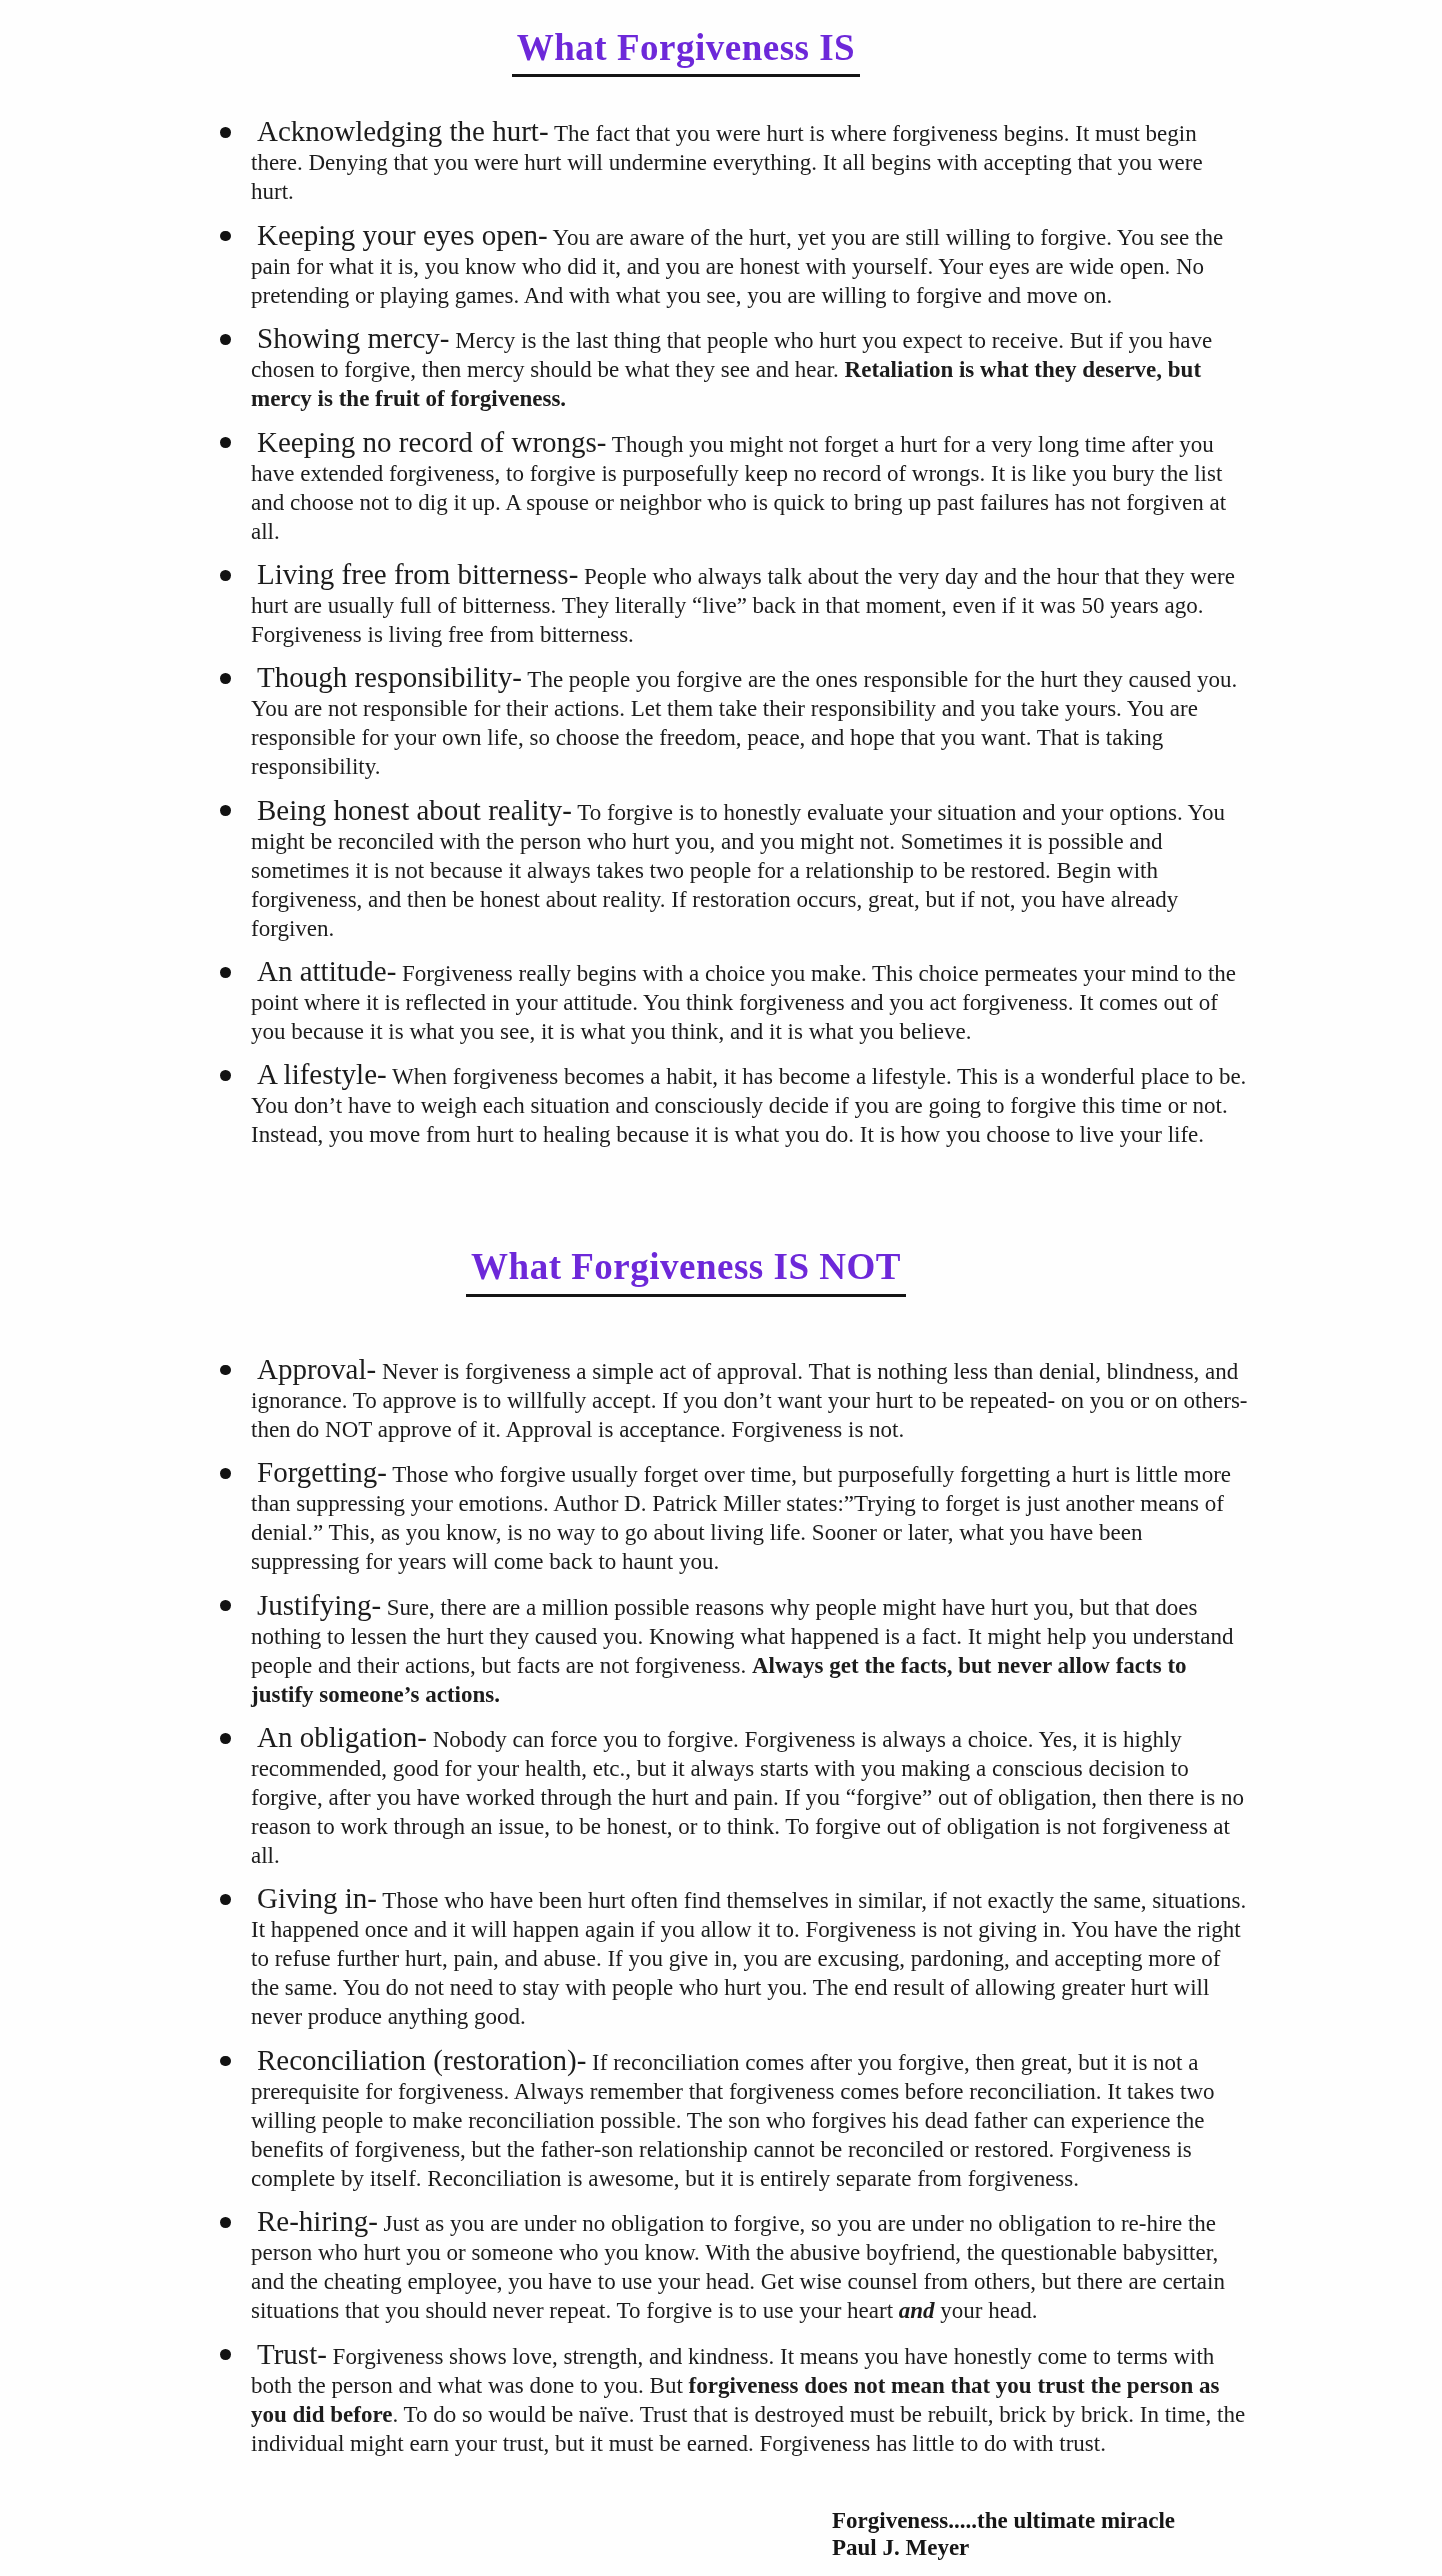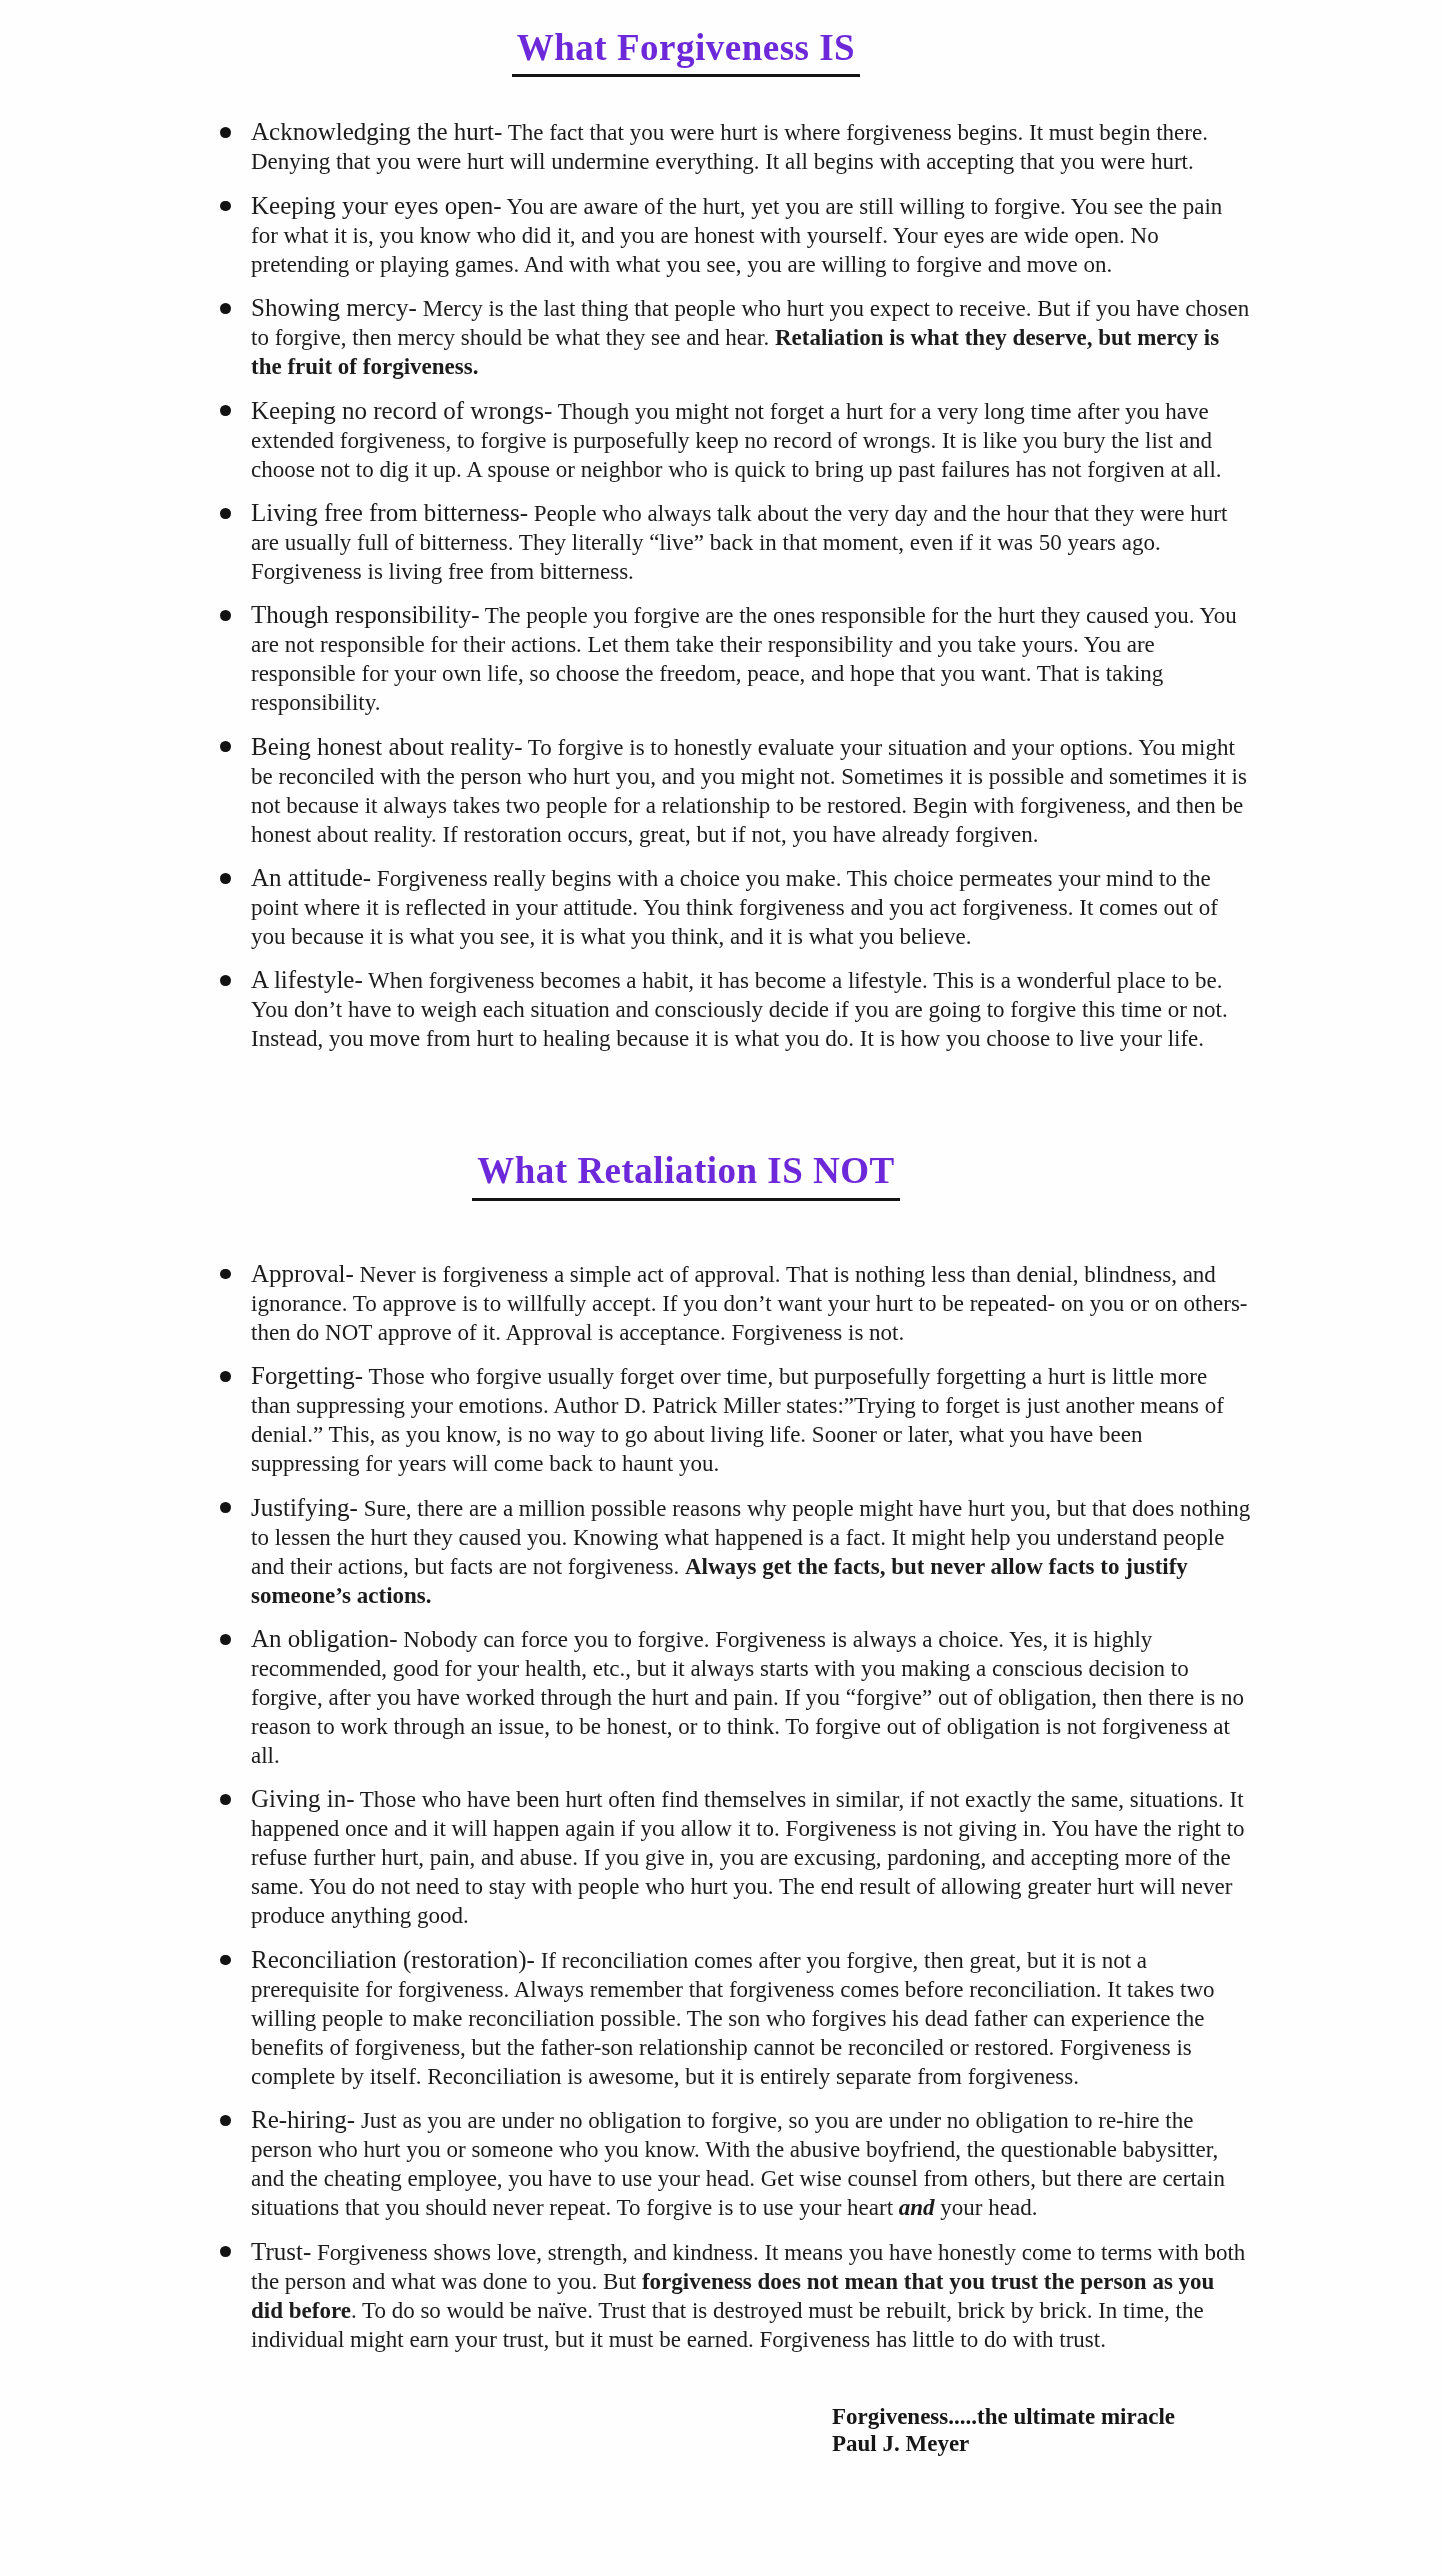--- a/index.html
+++ b/index.html
@@ -48,21 +48,21 @@
   li.item::before {
     content: "";
     position: absolute;
     left: 4.1px;
     top: 9.8px;
     width: 10.8px;
     height: 10.8px;
     border-radius: 50%;
     background: #121212;
   }
-  .term { font-size: 25px; }
+  .term { font-size: 29px; margin-left: 6px; }
   .b { font-weight: bold; }
   .i { font-style: italic; }
   .footer {
     margin: 49px 0 0 616px;
     font-size: 23px;
     line-height: 27px;
     font-weight: bold;
     color: #161616;
   }
 </style>
@@ -80,21 +80,21 @@
         <li class="item"><span class="term">Keeping no record of wrongs-</span><span class=""> Though you might not forget a hurt for a very long time after you have extended forgiveness, to forgive is purposefully keep no record of wrongs. It is like you bury the list and choose not to dig it up. A spouse or neighbor who is quick to bring up past failures has not forgiven at all.</span></li>
         <li class="item"><span class="term">Living free from bitterness-</span><span class=""> People who always talk about the very day and the hour that they were hurt are usually full of bitterness. They literally “live” back in that moment, even if it was 50 years ago. Forgiveness is living free from bitterness.</span></li>
         <li class="item"><span class="term">Though responsibility-</span><span class=""> The people you forgive are the ones responsible for the hurt they caused you. You are not responsible for their actions. Let them take their responsibility and you take yours. You are responsible for your own life, so choose the freedom, peace, and hope that you want. That is taking responsibility.</span></li>
         <li class="item"><span class="term">Being honest about reality-</span><span class=""> To forgive is to honestly evaluate your situation and your options. You might be reconciled with the person who hurt you, and you might not. Sometimes it is possible and sometimes it is not because it always takes two people for a relationship to be restored. Begin with forgiveness, and then be honest about reality. If restoration occurs, great, but if not, you have already forgiven.</span></li>
         <li class="item"><span class="term">An attitude-</span><span class=""> Forgiveness really begins with a choice you make. This choice permeates your mind to the point where it is reflected in your attitude. You think forgiveness and you act forgiveness. It comes out of you because it is what you see, it is what you think, and it is what you believe.</span></li>
         <li class="item"><span class="term">A lifestyle-</span><span class=""> When forgiveness becomes a habit, it has become a lifestyle. This is a wonderful place to be. You don’t have to weigh each situation and consciously decide if you are going to forgive this time or not. Instead, you move from hurt to healing because it is what you do. It is how you choose to live your life.</span></li>
       </ul>
   </section>
 
   <section class="sec2">
-    <h1 class="title-wrap"><span class="title">What Retaliation IS NOT</span></h1>
+    <h1 class="title-wrap"><span class="title">What Forgiveness IS NOT</span></h1>
     <ul class="list">
         <li class="item"><span class="term">Approval-</span><span class=""> Never is forgiveness a simple act of approval. That is nothing less than denial, blindness, and ignorance. To approve is to willfully accept. If you don’t want your hurt to be repeated- on you or on others- then do NOT approve of it. Approval is acceptance. Forgiveness is not.</span></li>
         <li class="item"><span class="term">Forgetting-</span><span class=""> Those who forgive usually forget over time, but purposefully forgetting a hurt is little more than suppressing your emotions. Author D. Patrick Miller states:”Trying to forget is just another means of denial.” This, as you know, is no way to go about living life. Sooner or later, what you have been suppressing for years will come back to haunt you.</span></li>
         <li class="item"><span class="term">Justifying-</span><span class=""> Sure, there are a million possible reasons why people might have hurt you, but that does nothing to lessen the hurt they caused you. Knowing what happened is a fact. It might help you understand people and their actions, but facts are not forgiveness. </span><span class="b ">Always get the facts, but never allow facts to justify someone’s actions.</span></li>
         <li class="item"><span class="term">An obligation-</span><span class=""> Nobody can force you to forgive. Forgiveness is always a choice. Yes, it is highly recommended, good for your health, etc., but it always starts with you making a conscious decision to forgive, after you have worked through the hurt and pain. If you “forgive” out of obligation, then there is no reason to work through an issue, to be honest, or to think. To forgive out of obligation is not forgiveness at all.</span></li>
         <li class="item"><span class="term">Giving in-</span><span class=""> Those who have been hurt often find themselves in similar, if not exactly the same, situations. It happened once and it will happen again if you allow it to. Forgiveness is not giving in. You have the right to refuse further hurt, pain, and abuse. If you give in, you are excusing, pardoning, and accepting more of the same. You do not need to stay with people who hurt you. The end result of allowing greater hurt will never produce anything good.</span></li>
         <li class="item"><span class="term">Reconciliation (restoration)-</span><span class=""> If reconciliation comes after you forgive, then great, but it is not a prerequisite for forgiveness. Always remember that forgiveness comes before reconciliation. It takes two willing people to make reconciliation possible. The son who forgives his dead father can experience the benefits of forgiveness, but the father-son relationship cannot be reconciled or restored. Forgiveness is complete by itself. Reconciliation is awesome, but it is entirely separate from forgiveness.</span></li>
         <li class="item"><span class="term">Re-hiring-</span><span class=""> Just as you are under no obligation to forgive, so you are under no obligation to re-hire the person who hurt you or someone who you know. With the abusive boyfriend, the questionable babysitter, and the cheating employee, you have to use your head. Get wise counsel from others, but there are certain situations that you should never repeat. To forgive is to use your heart </span><span class="b i">and</span><span class=""> your head.</span></li>
         <li class="item"><span class="term">Trust-</span><span class=""> Forgiveness shows love, strength, and kindness. It means you have honestly come to terms with both the person and what was done to you. But </span><span class="b ">forgiveness does not mean that you trust the person as you did before</span><span class="">. To do so would be naïve. Trust that is destroyed must be rebuilt, brick by brick. In time, the individual might earn your trust, but it must be earned. Forgiveness has little to do with trust.</span></li>
       </ul>

